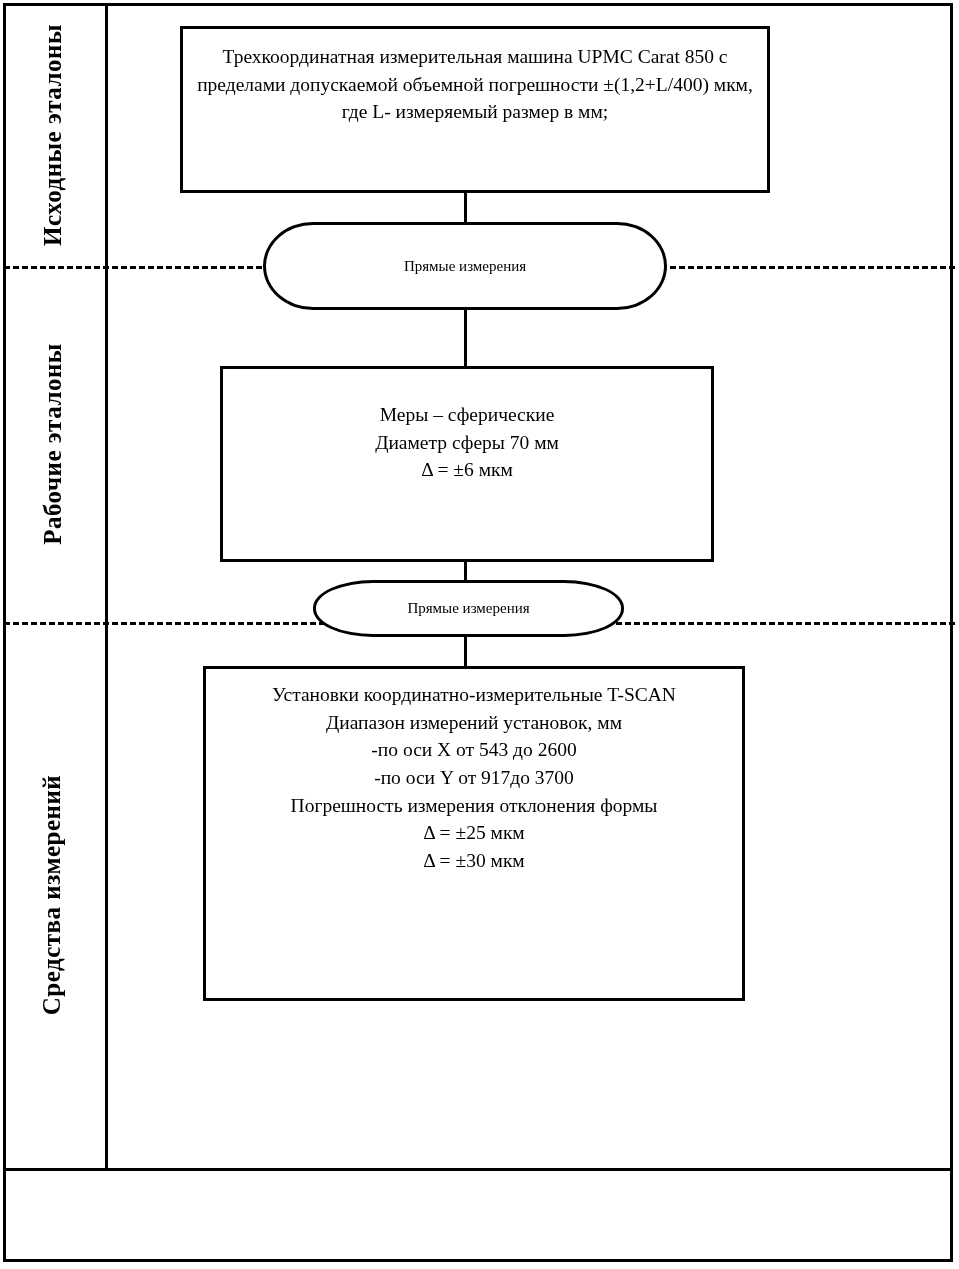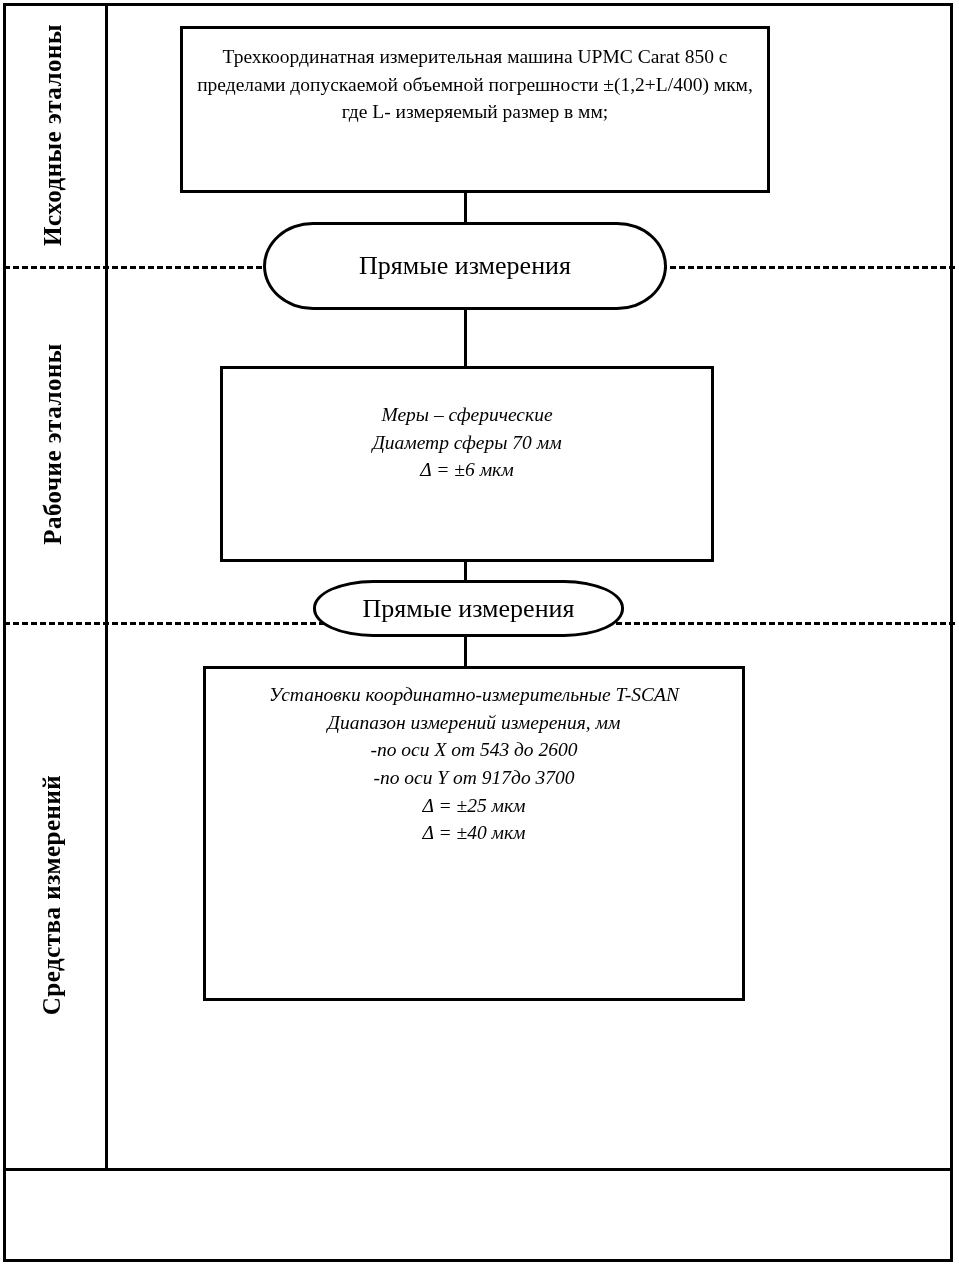--- a/index.html
+++ b/index.html
@@ -105,38 +105,36 @@
     width: 590px; height: 167px;
     padding-top: 14px;
   }
   #box-standard .box-text { padding: 0 12px; }
   #box-standard .line { white-space: normal; }
 
   #box-working {
     left: 220px;  top: 366px;
     width: 494px; height: 196px;
     padding-top: 32px;
-    font-style: italic;
   }
 
   #box-instrument {
     left: 203px;  top: 666px;
     width: 542px; height: 335px;
     padding-top: 12px;
-    font-style: italic;
   }
 
   
   .node-ellipse {
     position: absolute;
     border: 3px solid #000;
     box-sizing: border-box;
     background: #fff;
     text-align: center;
-    font-size: 26px;
+    font-size: 15px;
     display: flex;
     align-items: center;
     justify-content: center;
   }
   #ellipse-direct-1 {
     left: 263px; top: 222px;
     width: 404px; height: 88px;
     border-radius: 50px / 44px;
   }
   #ellipse-direct-2 {
@@ -201,21 +199,22 @@
     </span>
   </div>
 
   <div class="node-ellipse" id="ellipse-direct-2">
     <span>Прямые измерения</span>
   </div>
 
   <div class="proc-box" id="box-instrument">
     <span class="box-text">
       <span class="line">Установки координатно-измерительные T-SCAN</span>
-      <span class="line">Диапазон измерений измерения, мм</span>
+      <span class="line">Диапазон измерений установок, мм</span>
       <span class="line">-по оси X  от 543 до 2600</span>
       <span class="line">-по оси Y от 917до 3700</span>
+      <span class="line">Погрешность измерения отклонения формы</span>
       <span class="line">Δ = ±25 мкм</span>
-      <span class="line">Δ = ±40 мкм</span>
+      <span class="line">Δ = ±30 мкм</span>
     </span>
   </div>
 
 </div>
 
 </body></html>

